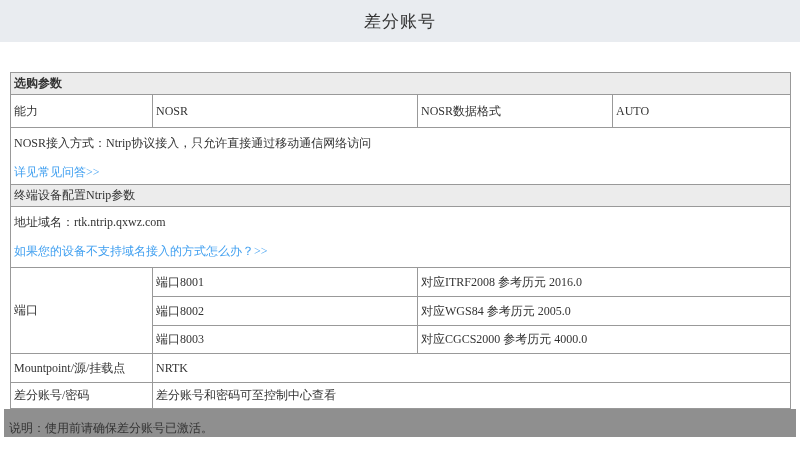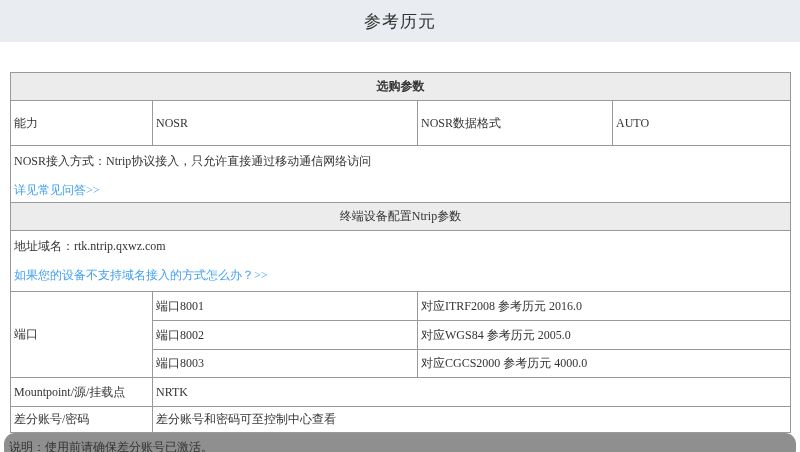--- a/index.html
+++ b/index.html
@@ -35,53 +35,52 @@
   .params-table col.c4 { width: 178px; }
   .params-table th, .params-table td {
     border: 1px solid #999999;
     padding: 2px 3px;
     font-weight: normal;
     vertical-align: middle;
     overflow: hidden;
   }
   tr.r-sec th {
     background: #ececec;
-    text-align: center;
-    height: 28px;
+    text-align: left;
+    height: 22px;
   }
   tr.r-sec.bold th { font-weight: bold; }
-  tr.r-cap { height: 45px; }
+  tr.r-cap { height: 33px; }
   tr.r-info td { vertical-align: top; }
   tr.r-info.h1 { height: 57px; padding-left: 43px; }
   tr.r-info.h2 { height: 61px; margin-top: 8px; }
   .info-cell p { margin: 5px 0 0 0; line-height: 16px; }
   .info-cell p.second { margin-top: 13px; }
   tr.r-port { height: 29px; }
   tr.r-port-last { height: 28px; margin-top: 28px; }
   tr.r-mount { height: 29px; }
   tr.r-acct { height: 26px; margin-left: 12px; }
   a.link {
     text-decoration: none;
     cursor: pointer;
   }
   .footer-note {
     height: 28px;
     margin: 0 4px;
     display: flex;
-    align-items: center;
+    align-items: flex-end;
     padding-left: 5px;
     font-size: 12px;
-    border-radius: 11px;
   }
 </style>
 </head>
 <body>
 
 <div class="top-band">
-  <div class="page-title">参考历元</div>
+  <div class="page-title">差分账号</div>
 </div>
 
 <table class="params-table">
   <colgroup>
       <col class="c1">
       <col class="c2">
       <col class="c3">
       <col class="c4">
     </colgroup>
 

